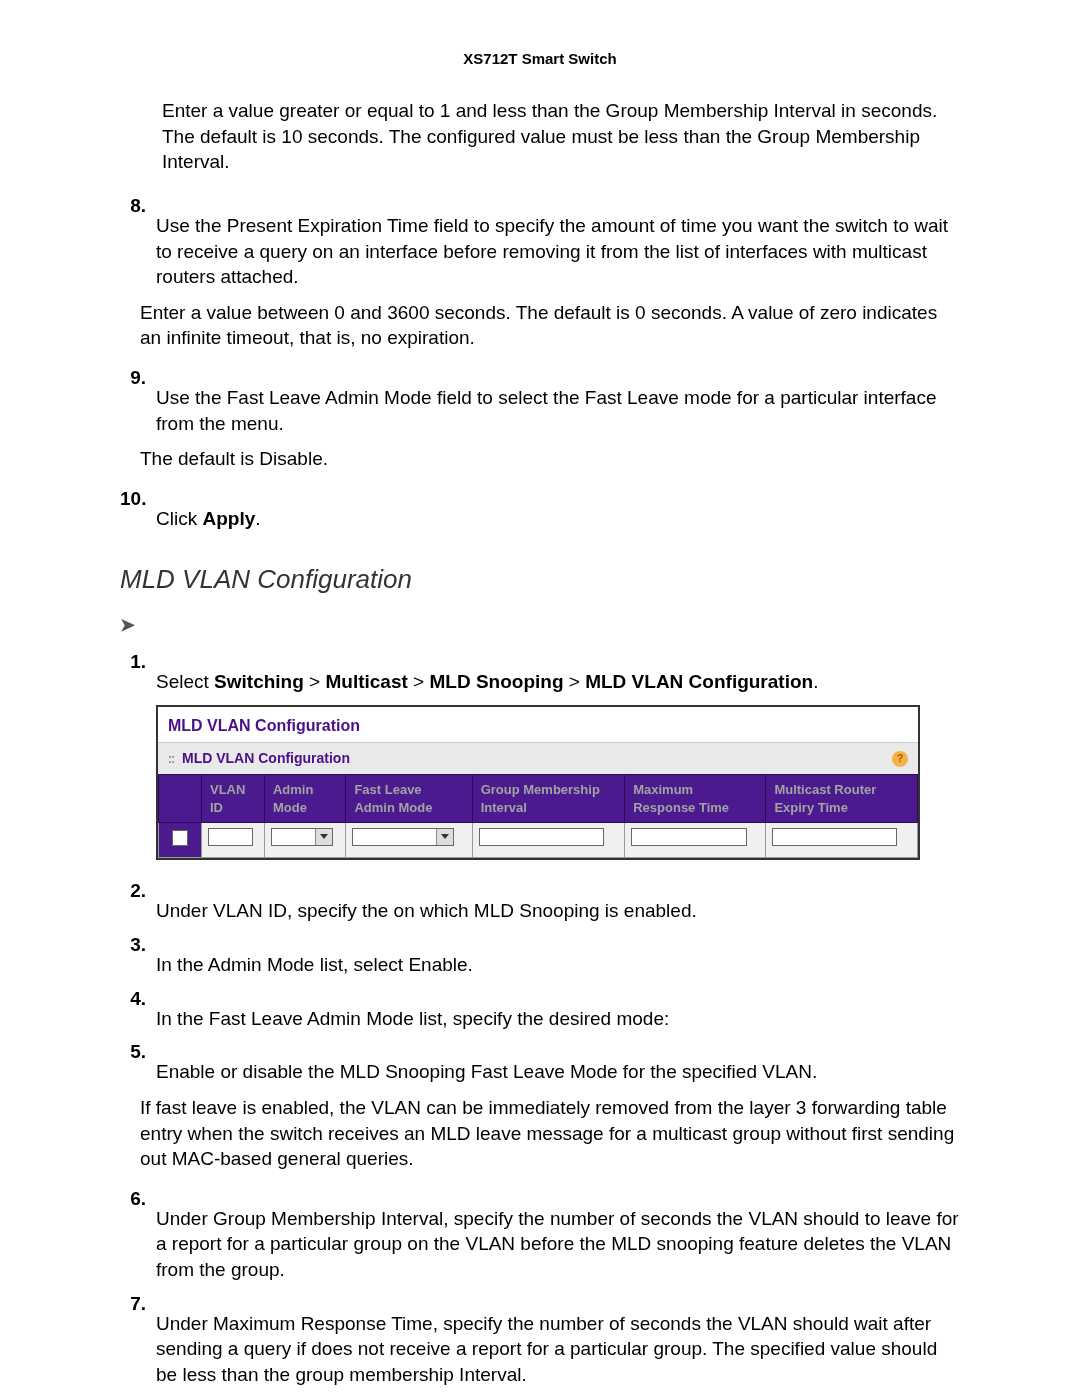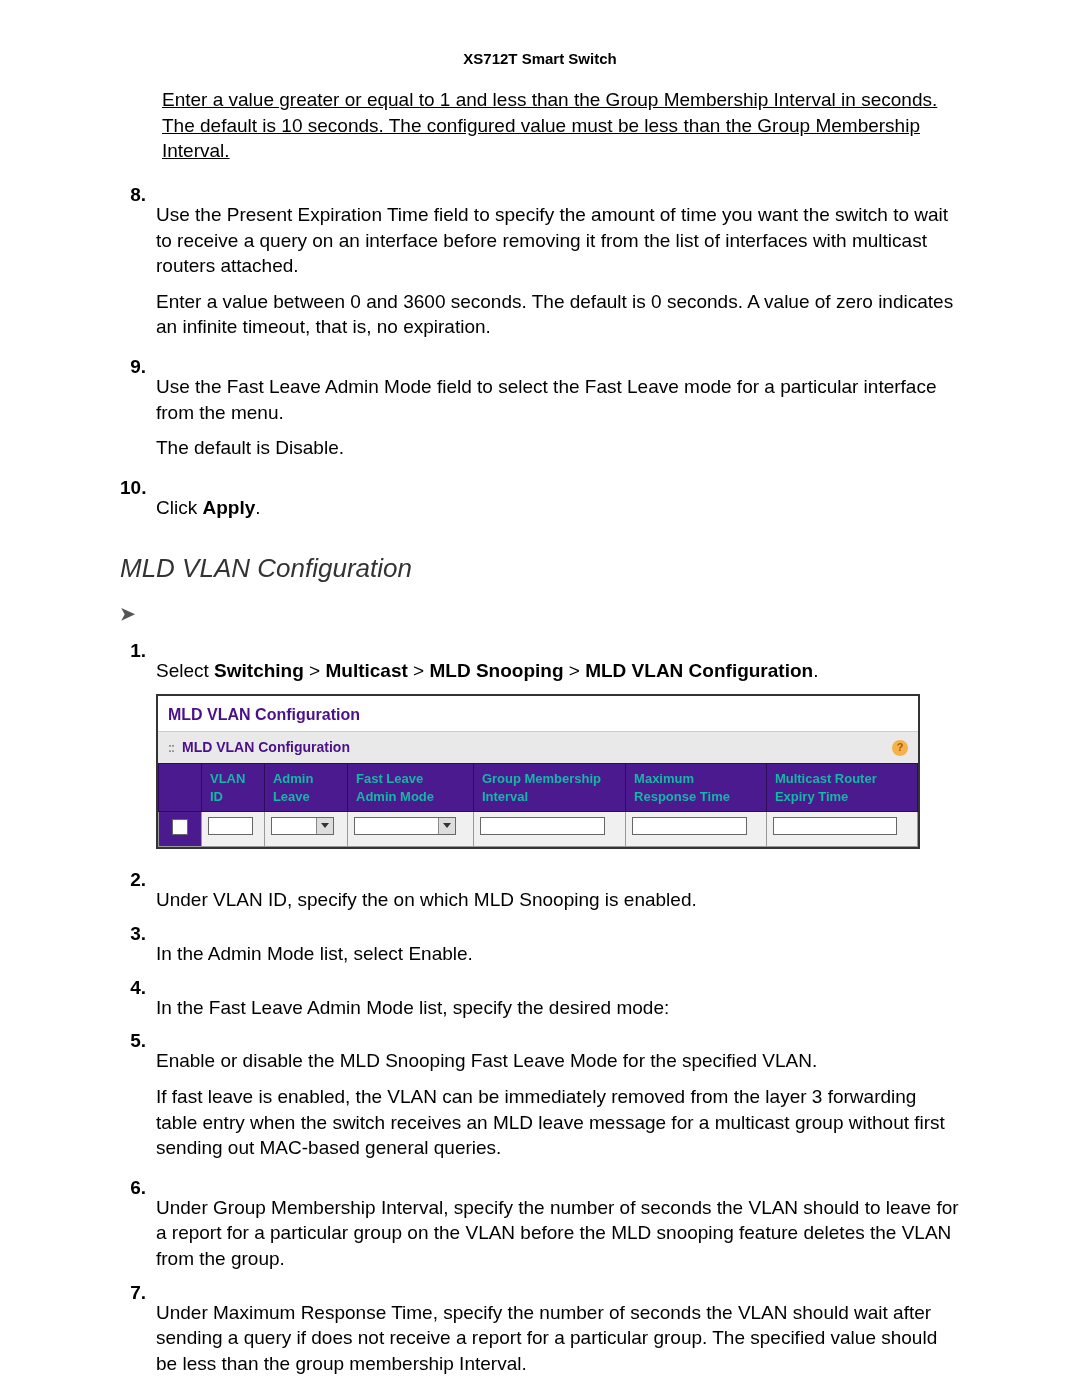--- a/index.html
+++ b/index.html
@@ -14,48 +14,47 @@
     padding: 50px 120px 40px 120px;
     box-sizing: border-box;
     width: 1080px;
     min-height: 1397px;
     position: relative;
   }
   .header-title {
     text-align: center;
     font-weight: bold;
     font-size: 15px;
-    margin-bottom: 20px;
+    margin-bottom: 31px;
   }
   .content {
     font-size: 19px;
     line-height: 1.35;
   }
   .indent-block {
     margin-left: 42px;
     margin-bottom: 18px;
-    text-decoration: underline;
   }
   .ol-row {
     display: flex;
     margin-bottom: 8px;
   }
   .ol-num {
     width: 26px;
     flex: 0 0 26px;
     font-weight: bold;
     text-align: right;
     margin-right: 10px;
   }
   .ol-body {
     flex: 1;
     margin-top: 20px;
   }
   .ol-sub {
-    margin-left: 36px;
+    margin-left: 20px;
     margin-top: 10px;
     margin-bottom: 14px;
   }
   h2.section {
     font-family: "Trebuchet MS", Arial, sans-serif;
     font-style: italic;
     font-weight: normal;
     font-size: 26px;
     color: #333;
     margin: 30px 0 10px 0;
@@ -108,21 +107,21 @@
   .help-icon {
     width: 16px; height: 16px; border-radius: 50%;
     background: #f5b24a;
     color: #a85a00;
     font-size: 11px; font-weight: bold;
     display: flex; align-items: center; justify-content: center;
   }
   .ss-table { border-collapse: collapse; width: 100%; }
   .ss-table th {
     background: #4b1a8f;
-    color: #14b8a6;
+    color: #a3a3a3;
     font-weight: bold;
     font-size: 13px;
     text-align: left;
     padding: 6px 8px;
     border: 1px solid #2d0b5a;
     vertical-align: middle;
   }
   .ss-table th.first { width: 26px; background:#4b1a8f; }
   .ss-table td {
     border: 1px solid #999;
@@ -218,21 +217,21 @@
           <span class="dots">::</span>
           <span>MLD VLAN Configuration</span>
         </div>
         <div class="help-icon">?</div>
       </div>
       <table class="ss-table">
         <thead>
           <tr id="ss-header-row">
               <th class="first"></th>
               <th>VLAN ID</th>
-              <th>Admin Leave</th>
+              <th>Admin Mode</th>
               <th>Fast Leave Admin Mode</th>
               <th>Group Membership Interval</th>
               <th>Maximum Response Time</th>
               <th>Multicast Router Expiry Time</th>
             </tr>
         </thead>
         <tbody>
           <tr>
             <td class="first"><span class="chk"></span></td>
             <td><span class="field"></span></td>

